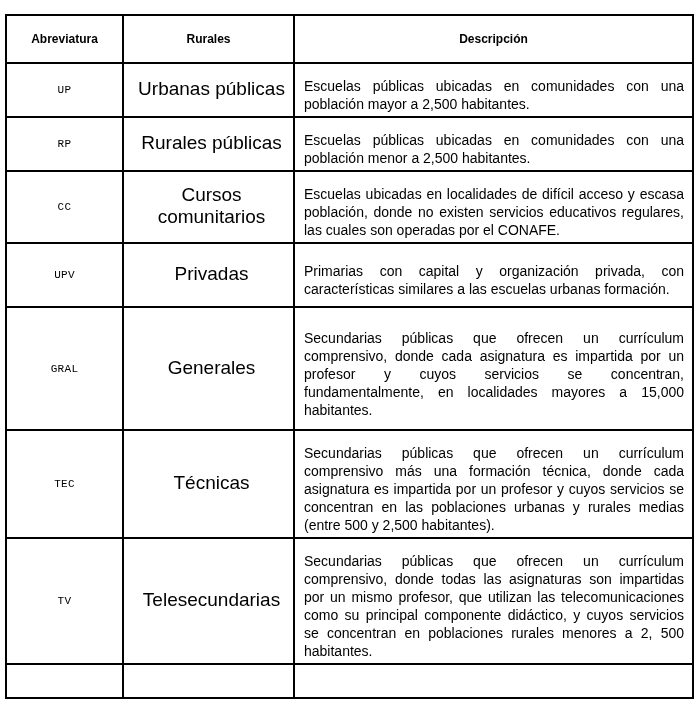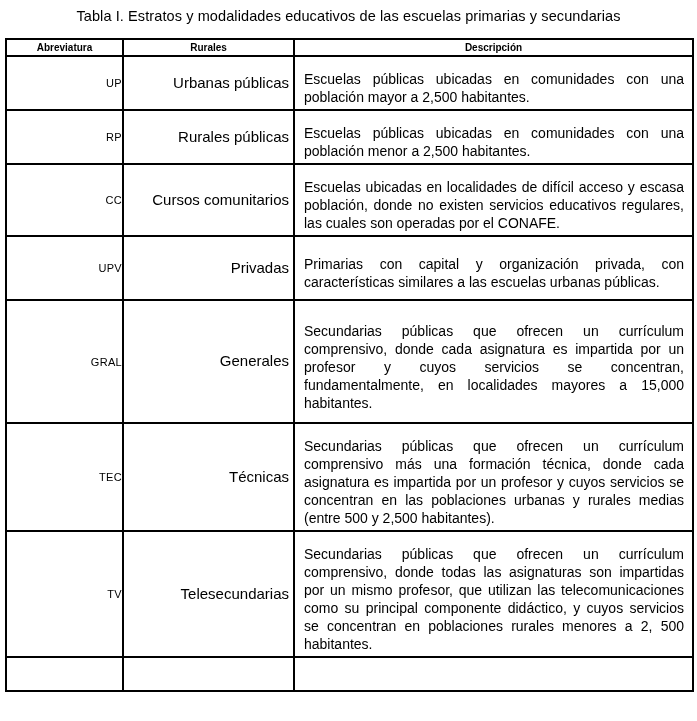--- a/index.html
+++ b/index.html
@@ -32,35 +32,36 @@
   }
   table.edu-table th,
   table.edu-table td {
     border: 2px solid #000000;
     vertical-align: middle;
   }
   col.c-abbr { width: 117px; }
   col.c-name { width: 171px; }
   col.c-desc { width: 399px; }
   th {
-    font-size: 10px;
+    font-size: 12px;
     font-weight: bold;
     text-align: center;
-    height: 17px;
+    height: 48px;
     padding: 2px 4px;
   }
   td.abbr {
     font-size: 11px;
-    text-align: right;
+    text-align: center;
     padding: 2px 0;
     letter-spacing: 0.3px;
+    font-family: Liberation Mono, monospace;
   }
   td.name {
-    font-size: 15px;
-    text-align: right;
+    font-size: 19px;
+    text-align: center;
     padding: 0 4px 2px 10px;
   }
   td.desc {
     font-size: 14px;
     line-height: 18px;
     text-align: justify;
     padding: 13px 8px 3px 9px;
   }
   tr.r0 td { height: 44px; }
   tr.r1 td { height: 43px; }
@@ -71,21 +72,20 @@
   tr.r6 td { height: 96px; }
   tr.r7 td { height: 115px; }
   tr.r8 td { height: 41px; }
   tr.partial td { height: 34px; }
 </style>
 </head>
 <body>
 
 <div class="page">
 
-  <div class="doc-title">Tabla I. Estratos y modalidades educativos de las escuelas primarias y secundarias</div>
 
   <table class="edu-table">
     <colgroup>
       <col class="c-abbr">
       <col class="c-name">
       <col class="c-desc">
     </colgroup>
     <thead>
       <tr>
         <th>Abreviatura</th>
@@ -105,21 +105,21 @@
         <td class="desc">Escuelas públicas ubicadas en comunidades con una población menor a 2,500 habitantes.</td>
       </tr>
       <tr class="r2">
         <td class="abbr">CC</td>
         <td class="name">Cursos comunitarios</td>
         <td class="desc">Escuelas ubicadas en localidades de difícil acceso y escasa población, donde no existen servicios educativos regulares, las cuales son operadas por el CONAFE.</td>
       </tr>
       <tr class="r4">
         <td class="abbr">UPV</td>
         <td class="name">Privadas</td>
-        <td class="desc">Primarias con capital y organización privada, con características similares a las escuelas urbanas públicas.</td>
+        <td class="desc">Primarias con capital y organización privada, con características similares a las escuelas urbanas formación.</td>
       </tr>
       <tr class="r5">
         <td class="abbr">GRAL</td>
         <td class="name">Generales</td>
         <td class="desc">Secundarias públicas que ofrecen un currículum comprensivo, donde cada asignatura es impartida por un profesor y cuyos servicios se concentran, fundamentalmente, en localidades mayores a 15,000 habitantes.</td>
       </tr>
       <tr class="r6">
         <td class="abbr">TEC</td>
         <td class="name">Técnicas</td>
         <td class="desc">Secundarias públicas que ofrecen un currículum comprensivo más una formación técnica, donde cada asignatura es impartida por un profesor y cuyos servicios se concentran en las poblaciones urbanas y rurales medias (entre 500 y 2,500 habitantes).</td>

